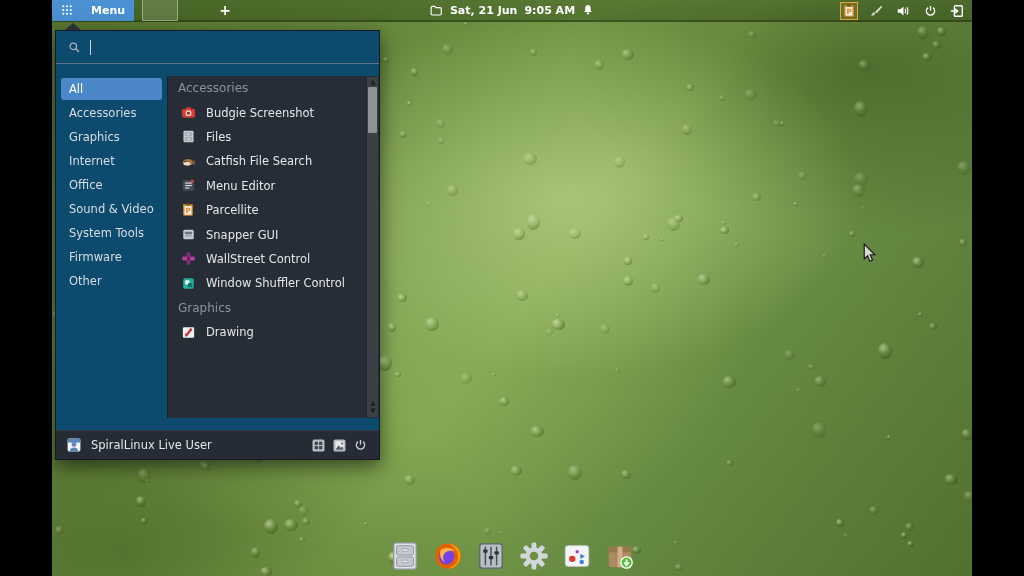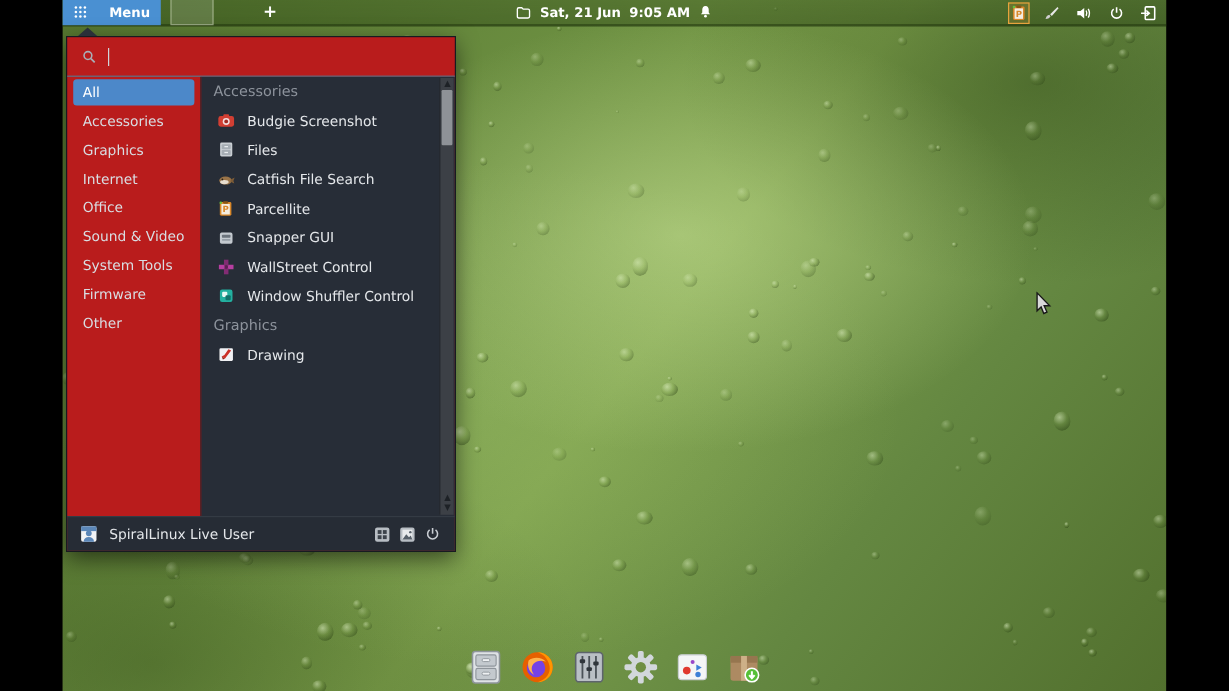--- a/index.html
+++ b/index.html
@@ -32,22 +32,22 @@
   #workspace-add { width:30px; text-align:center; margin-left:32px; font-size:14px; font-weight:700; }
   #clock-widget { position:absolute; left:50%; transform:translateX(-50%);
     display:flex; align-items:center; gap:7px; height:22px; }
   #tray { position:absolute; right:6px; top:0; height:22px; display:flex; align-items:center; gap:9px; }
   .tray-icon { width:18px; height:18px; display:flex; align-items:center; justify-content:center; }
   .tray-icon.highlight { border:1px solid #e8a33d; background:rgba(232,163,61,.18); }
   .icon { display:inline-flex; align-items:center; justify-content:center; line-height:0; }
 
   
   #menu-popup { position:absolute; left:3px; top:30px; width:325px; height:430px; z-index:40;
-    background:#b91c1c; border:1px solid #171b21; box-shadow:0 6px 18px rgba(0,0,0,.55);
-    display:flex; flex-direction:column; color:#e4e7ea; }
+    background:#0c4a6e; border:1px solid #171b21; box-shadow:0 6px 18px rgba(0,0,0,.55);
+    display:flex; flex-direction:column; color:#e4e7ea;gap:12px; }
   #popup-notch { position:absolute; left:13px; top:23px; z-index:41; width:0; height:0;
     border-left:8px solid transparent; border-right:8px solid transparent; border-bottom:7px solid #2a3039; }
   #search-row { height:33px; flex:0 0 33px; display:flex; align-items:center; gap:9px;
     padding:0 12px; border-bottom:1px solid #5d7389; }
   #search-caret { width:1px; height:15px; background:#cfd4da; }
   #search-input { flex:1; background:transparent; border:none; outline:none; color:#e4e7ea; font-size:12px; }
   #popup-body { flex:1; display:flex; min-height:0; }
   #categories { width:112px; flex:0 0 112px; padding:2px 5px; border-right:1px solid #1d2229; }
   .cat-item { height:22px; margin-bottom:2px; display:flex; align-items:center;
     padding-left:8px; border-radius:3px; font-size:11.5px; color:#d9dde2; }
@@ -384,20 +384,34 @@
                     <ellipse cx="7.4" cy="9" rx="5.6" ry="3.6" fill="#9a7448"></ellipse>
                     <path d="M12,8 L15.5,6.4 L14.4,9.4 L15.2,11.6 L11.8,10 Z" fill="#7d5c37"></path>
                     <ellipse cx="6.4" cy="10.4" rx="3.8" ry="1.8" fill="#e8decf"></ellipse>
                     <circle cx="4.6" cy="8" r="0.8" fill="#2b2118"></circle>
                   </svg>
                 </span>
                 <span>Catfish File Search</span>
               </div>
               <div class="app-row">
                 <span class="icon">
+                  <svg width="15" height="15" viewBox="0 0 16 16">
+                    <rect x="2" y="2.4" width="12" height="11.2" rx="1.4" fill="#454b54"></rect>
+                    <g stroke="#dfe3e8" stroke-width="1.2">
+                      <line x1="4.4" y1="5.4" x2="11.6" y2="5.4"></line>
+                      <line x1="4.4" y1="8" x2="11.6" y2="8"></line>
+                      <line x1="4.4" y1="10.6" x2="9" y2="10.6"></line>
+                    </g>
+                    <circle cx="12" cy="3.4" r="1.8" fill="#d04338"></circle>
+                  </svg>
+                </span>
+                <span>Menu Editor</span>
+              </div>
+              <div class="app-row">
+                <span class="icon">
                   <svg width="14" height="14" viewBox="0 0 16 16">
                     <rect x="2.5" y="1.5" width="11" height="13" rx="1.4" fill="#d9882a"></rect>
                     <rect x="5.5" y="0.7" width="5" height="2.4" rx="1" fill="#8a5512"></rect>
                     <rect x="4" y="3.4" width="8" height="10" fill="#f4ede0"></rect>
                     <text x="8" y="11.2" font-size="8.2" font-weight="bold" fill="#d9882a" text-anchor="middle" font-family="DejaVu Sans">P</text>
                     <circle cx="3.4" cy="2.2" r="1.2" fill="#63c43f"></circle>
                   </svg>
                 </span>
                 <span>Parcellite</span>
               </div>

